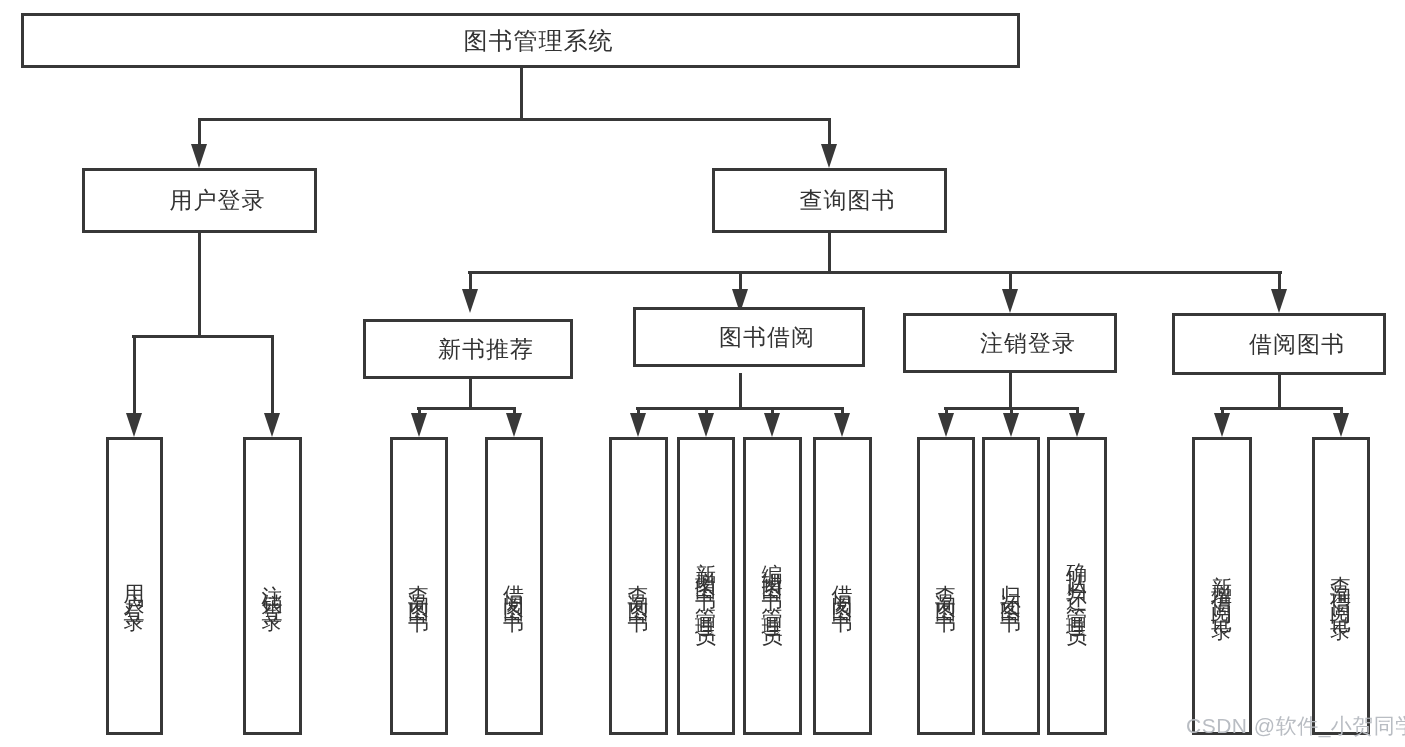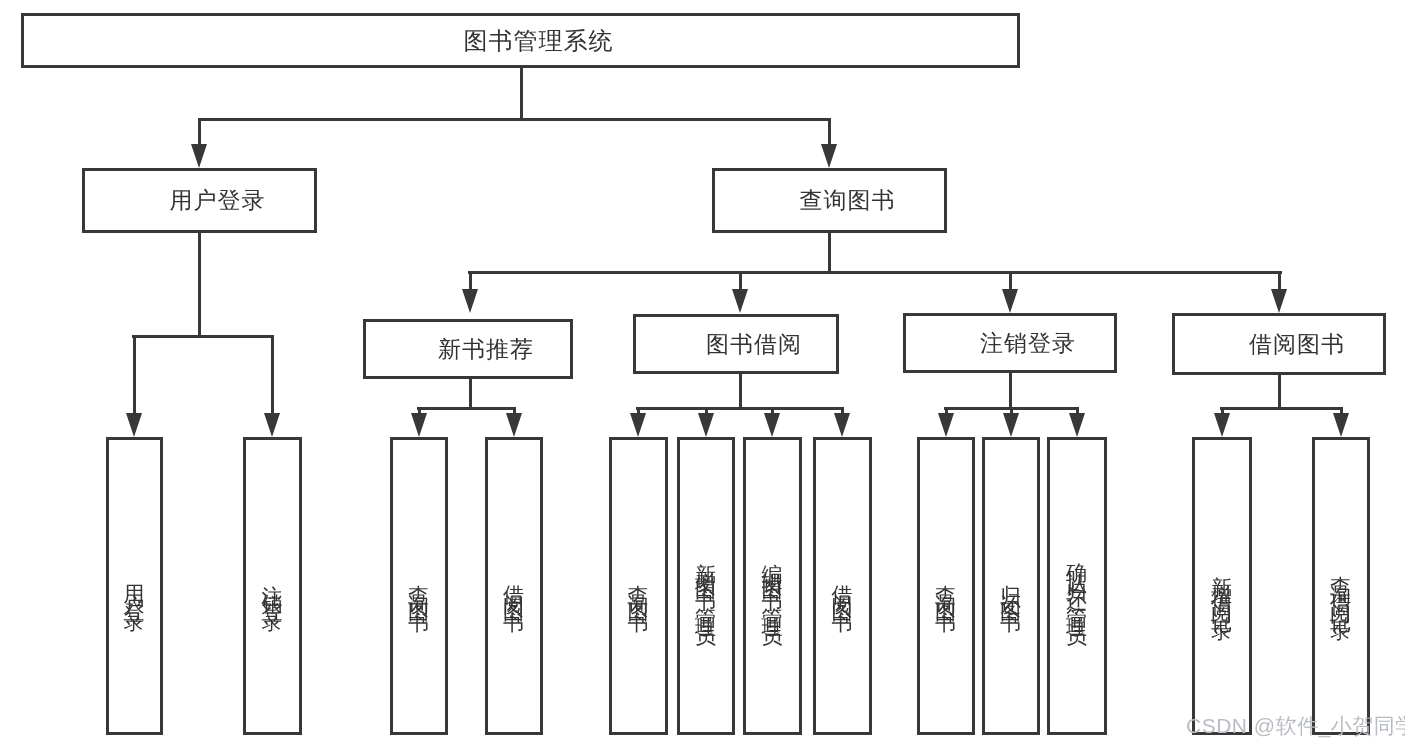--- a/index.html
+++ b/index.html
@@ -97,21 +97,21 @@
   <div class="arrow" style="left:1333px;top:413px"></div>
 
   <div class="hbox root" style="left:21px;top:13px;width:999px;height:55px">图书管理系统</div>
 
   <div class="hbox" style="left:82px;top:168px;width:235px;height:65px">用户登录</div>
 
   <div class="hbox" style="left:712px;top:168px;width:235px;height:65px">查询图书</div>
 
   <div class="hbox" style="left:363px;top:319px;width:210px;height:60px">新书推荐</div>
 
-  <div class="hbox" style="left:633px;top:314px;width:206px;height:60px">图书借阅</div>
+  <div class="hbox" style="left:633px;top:307px;width:232px;height:60px">图书借阅</div>
 
   <div class="hbox" style="left:903px;top:313px;width:214px;height:60px">注销登录</div>
 
   <div class="hbox" style="left:1172px;top:313px;width:214px;height:62px">借阅图书</div>
 
   <div class="vbox" style="left:106px;top:437px;width:57px;height:298px">用户登录</div>
   <div class="vbox" style="left:243px;top:437px;width:59px;height:298px">注销登录</div>
 
   <div class="vbox" style="left:390px;top:437px;width:58px;height:298px">查询图书</div>
   <div class="vbox" style="left:485px;top:437px;width:58px;height:298px">借阅图书</div>

